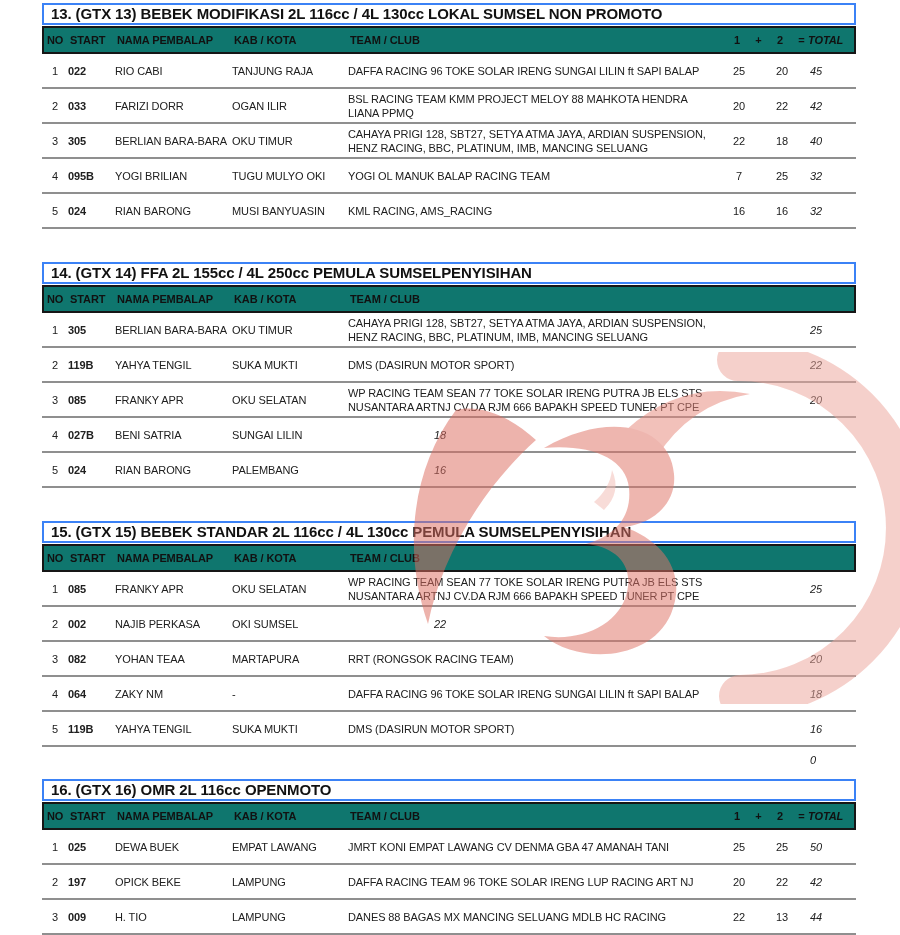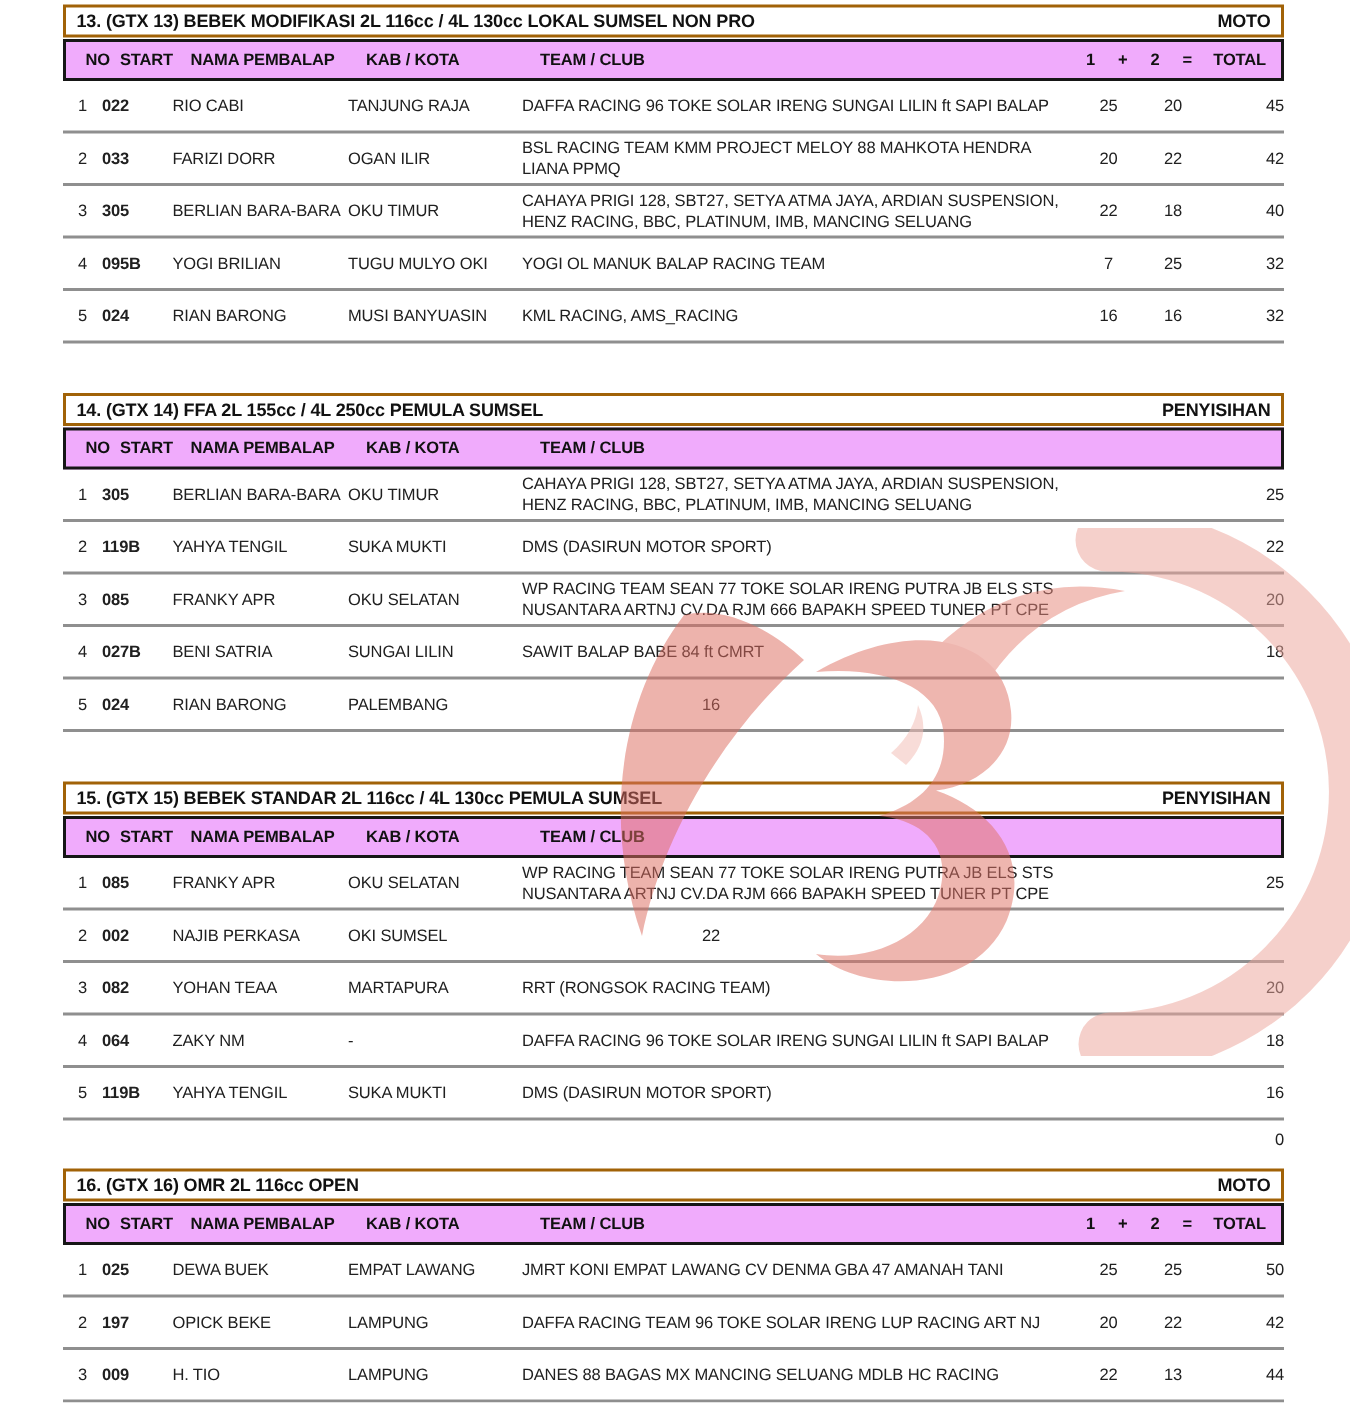--- a/index.html
+++ b/index.html
@@ -6,46 +6,46 @@
   body{
     width:900px;height:935px;overflow:hidden;position:relative;
     font-family:"Liberation Sans",sans-serif;
     -webkit-font-smoothing:antialiased;
   }
   .page{position:relative;padding:3px 44px 0 42px;}
   .rtable{margin-bottom:33px;}
   .rtable.t15{margin-bottom:6px;margin-top:24px;}
   .rtable.t16{margin-bottom:0;}
   .title-row{
-    border:2px solid #a16207;background:#ffffff;
-    display:flex;justify-content:space-between;align-items:center;
-    padding:2px 7px;font-size:12px;font-weight:bold;color:#111;
+    border:2px solid #3b82f6;background:#ffffff;
+    display:flex;justify-content:flex-start;align-items:center;
+    padding:2px 7px;font-size:15px;font-weight:bold;color:#111;
     letter-spacing:-0.1px;line-height:14px;
   }
   .head-row{
     border:2px solid #161616;border-top-width:2px;margin-top:1px;
-    background:#f0abfc;display:flex;align-items:center;
-    padding:3px 10px;font-size:11px;font-weight:bold;color:#111;
+    background:#0f766e;display:flex;align-items:center;
+    padding:3px 0;font-size:11px;font-weight:bold;color:#111;
     letter-spacing:-0.1px;line-height:14px;
   }
   .rows{}
   .data-row{
     display:flex;align-items:center;min-height:33px;
     border-bottom:2px solid #8f8f8f;
     font-size:11px;color:#202020;line-height:14px;letter-spacing:-0.1px;
   }
   .extra-row{border-bottom:none;min-height:26px;}
   .c-no{width:26px;text-align:center;flex:none;}
   .c-start{width:47px;flex:none;font-weight:bold;}
   .c-nama{width:113px;flex:none;padding-right:4px;}
   .c-kab{width:112px;flex:none;padding-right:4px;}
   .c-team{flex:1;padding-right:14px;padding-top:2px;padding-bottom:2px;}
   .c-s1,.c-s2{width:30px;flex:none;text-align:center;}
   .c-plus,.c-eq{width:13px;flex:none;text-align:center;}
-  .c-total{width:46px;flex:none;text-align:right;}
+  .c-total{width:46px;flex:none;text-align:left;font-style:italic;}
   .head-row .c-no{text-align:left;padding-left:3px;width:23px;}
   .watermark{
     position:absolute;left:398px;top:352px;width:502px;height:352px;
     opacity:0.52;z-index:20;pointer-events:none;
   }
 </style>
 </head>
 <body>
 
 <div class="page">
@@ -183,21 +183,20 @@
           <span class="c-plus"></span>
           <span class="c-s2"></span>
           <span class="c-eq"></span>
           <span class="c-total">20</span>
         </div>
         <div class="data-row">
           <span class="c-no">4</span>
           <span class="c-start">027B</span>
           <span class="c-nama">BENI SATRIA</span>
           <span class="c-kab">SUNGAI LILIN</span>
-          <span class="c-team">SAWIT BALAP BABE 84 ft CMRT</span>
           <span class="c-s1"></span>
           <span class="c-plus"></span>
           <span class="c-s2"></span>
           <span class="c-eq"></span>
           <span class="c-total">18</span>
         </div>
         <div class="data-row">
           <span class="c-no">5</span>
           <span class="c-start">024</span>
           <span class="c-nama">RIAN BARONG</span>

